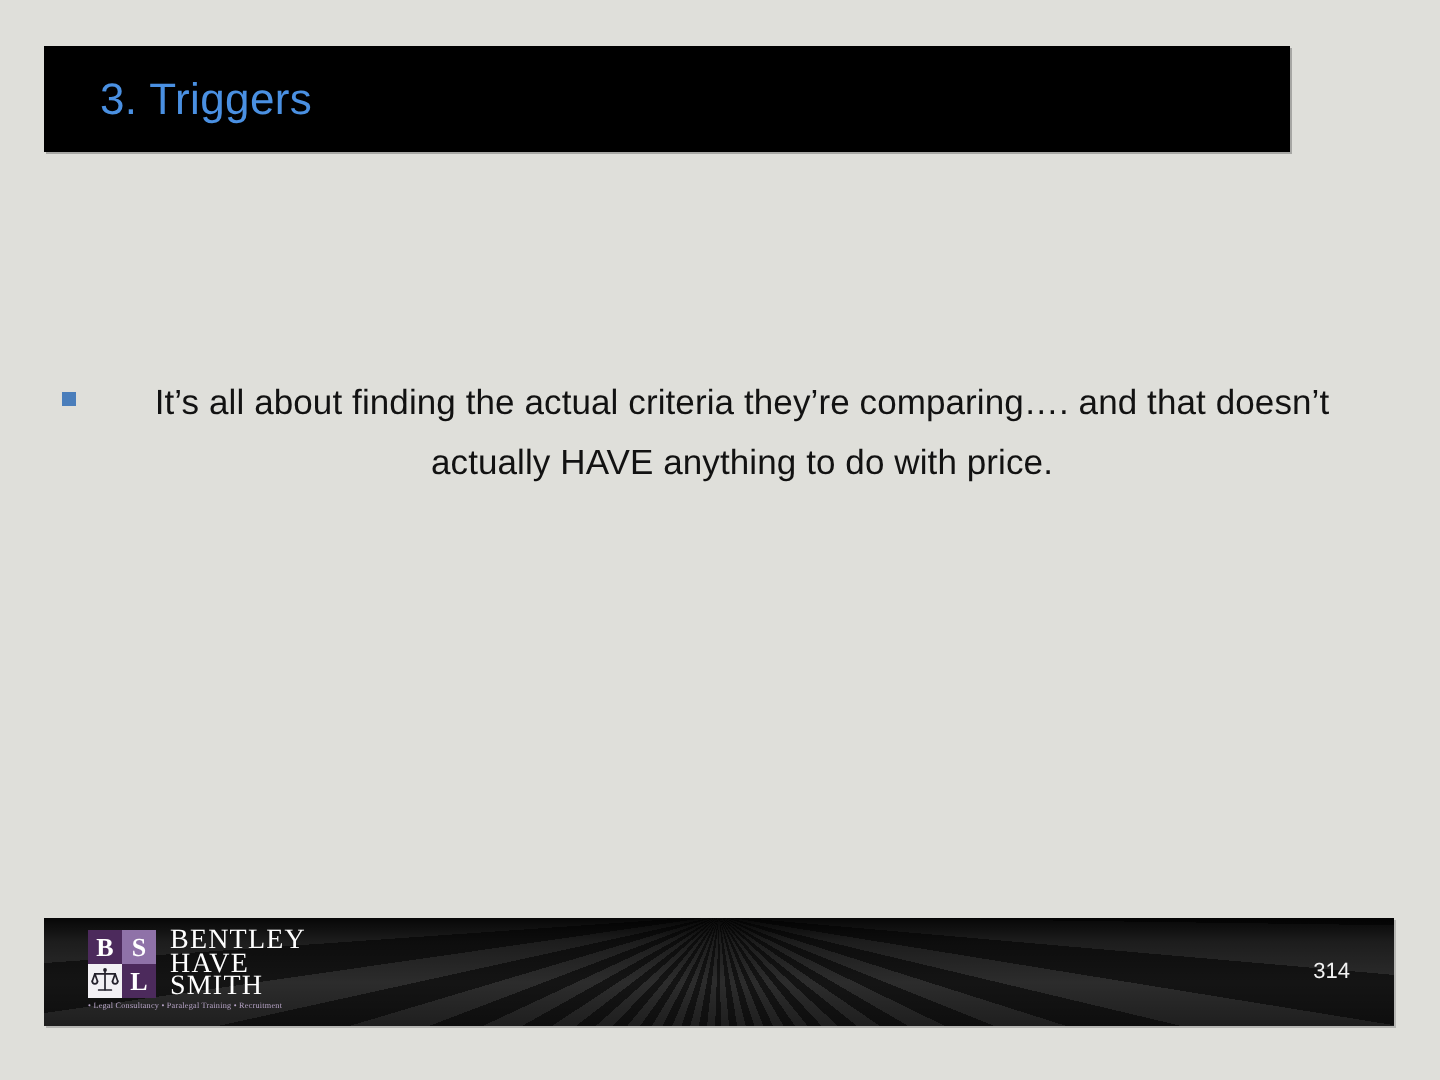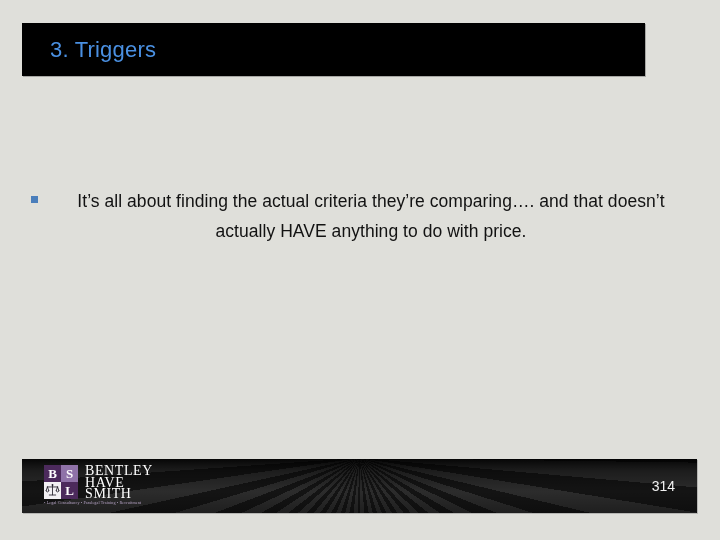--- a/index.html
+++ b/index.html
@@ -168,21 +168,21 @@
     white-space: nowrap;
     z-index: 4;
   }
 
   .page-number {
     position: absolute;
     right: 22px;
     top: 50%;
     transform: translateY(-50%);
     color: #f2f2f2;
-    font-size: 14px;
+    font-size: 11px;
     z-index: 4;
   }
 </style>
 </head>
 <body>
 
 <div class="slide">
 
   <div class="title-band">
     <div class="title-text">3. Triggers</div>

